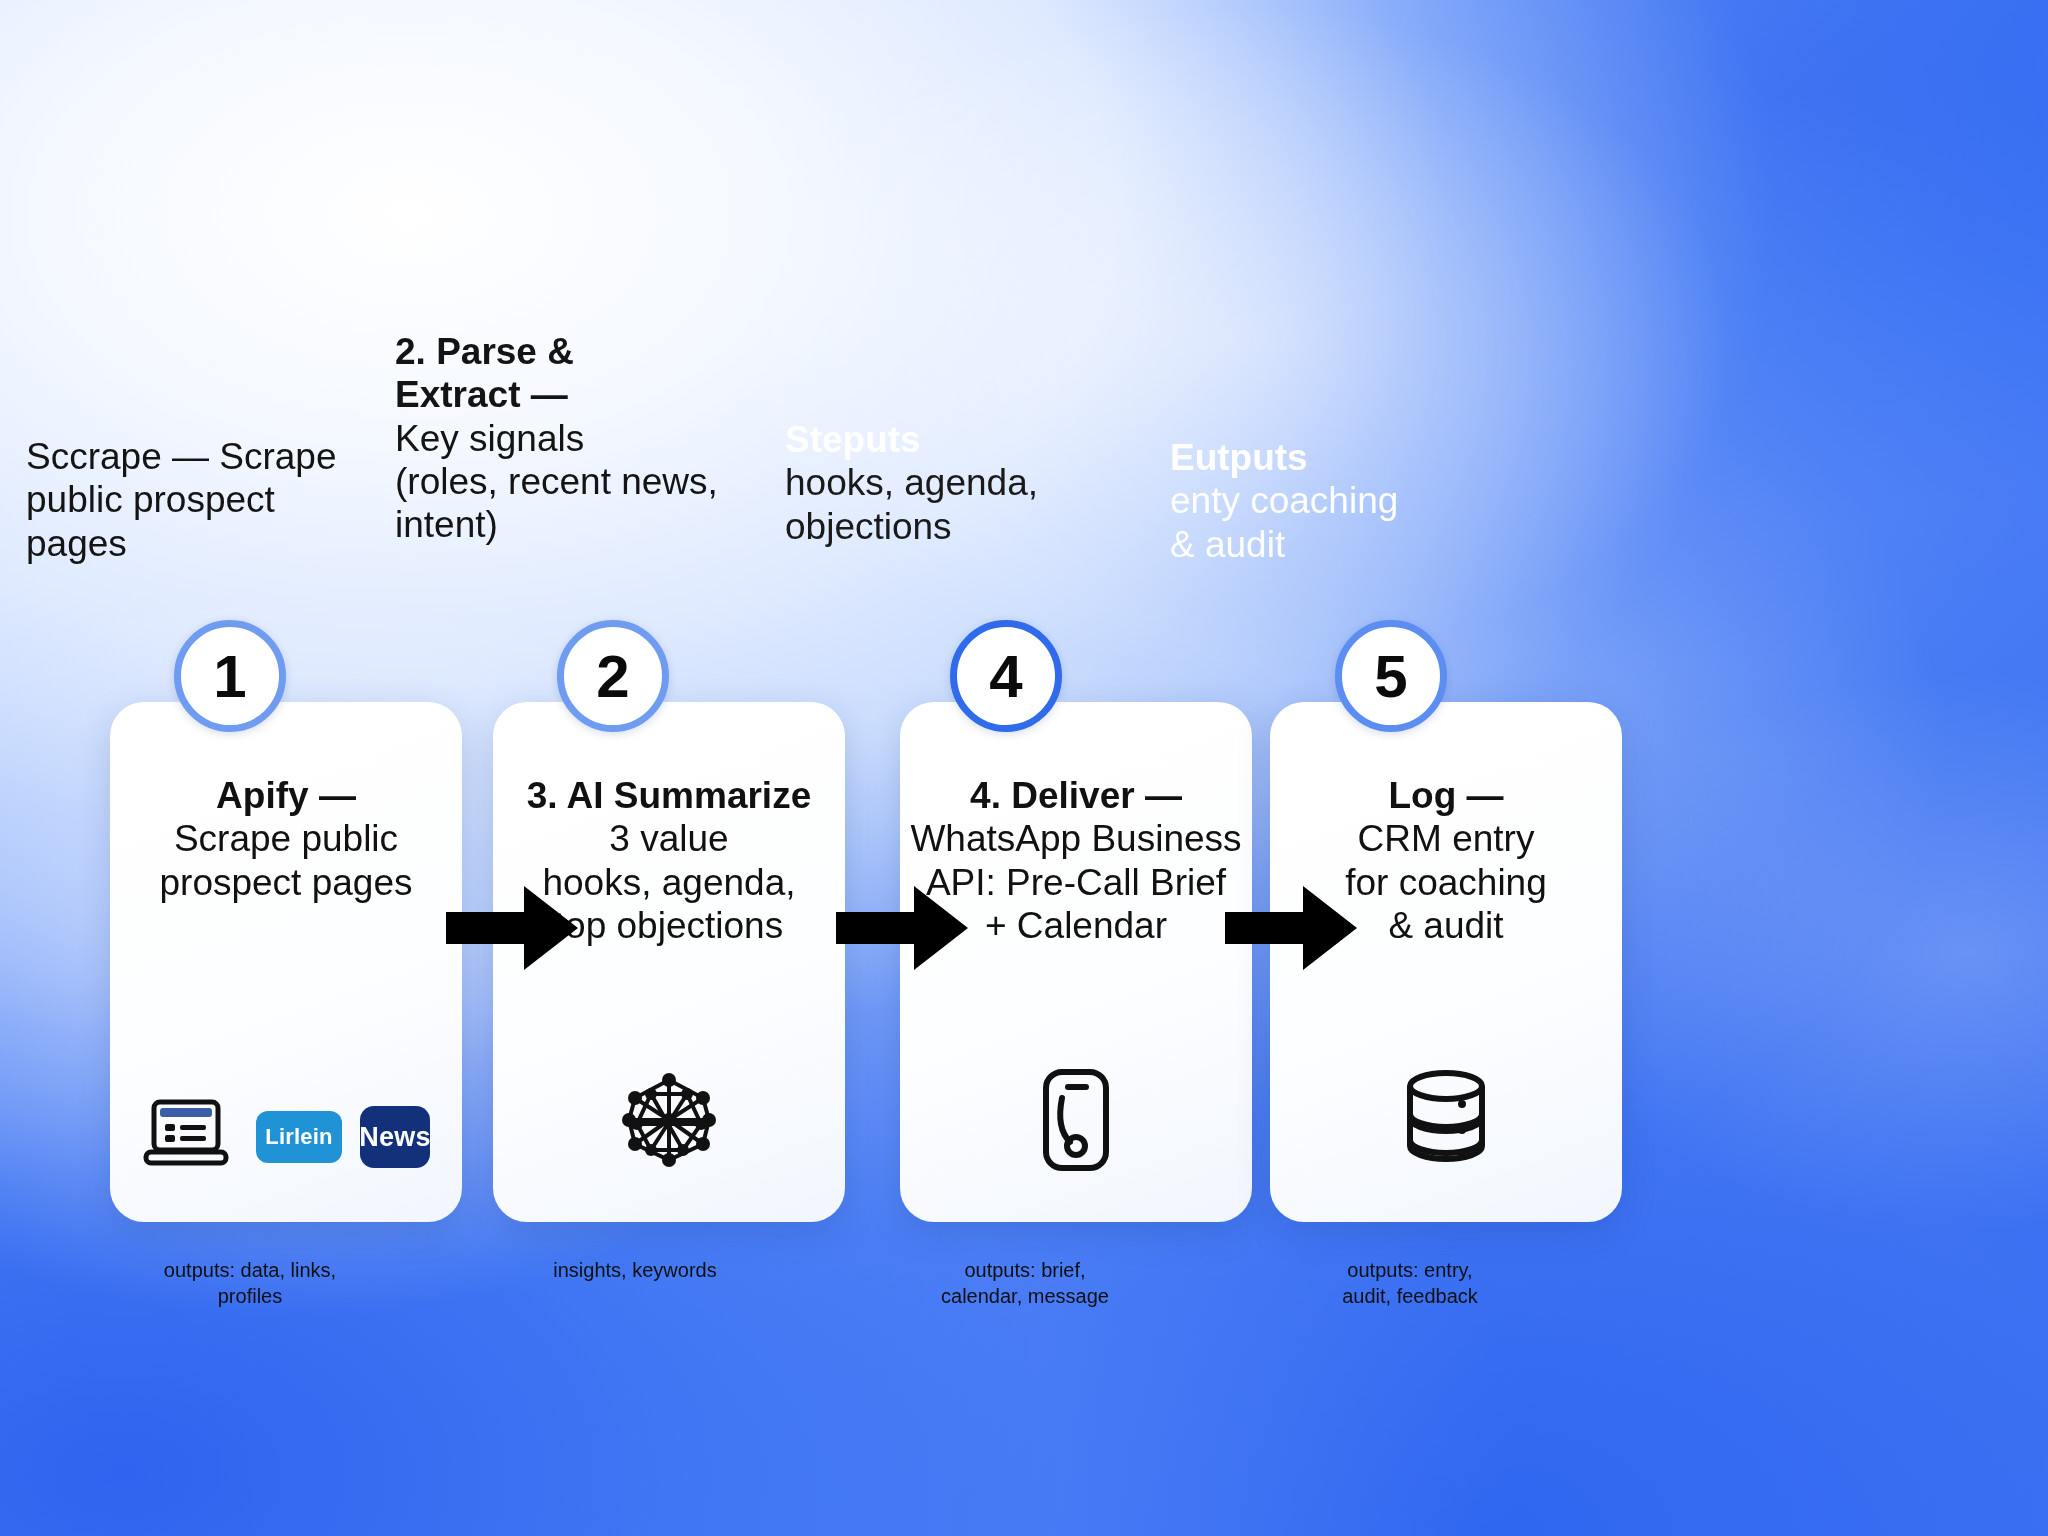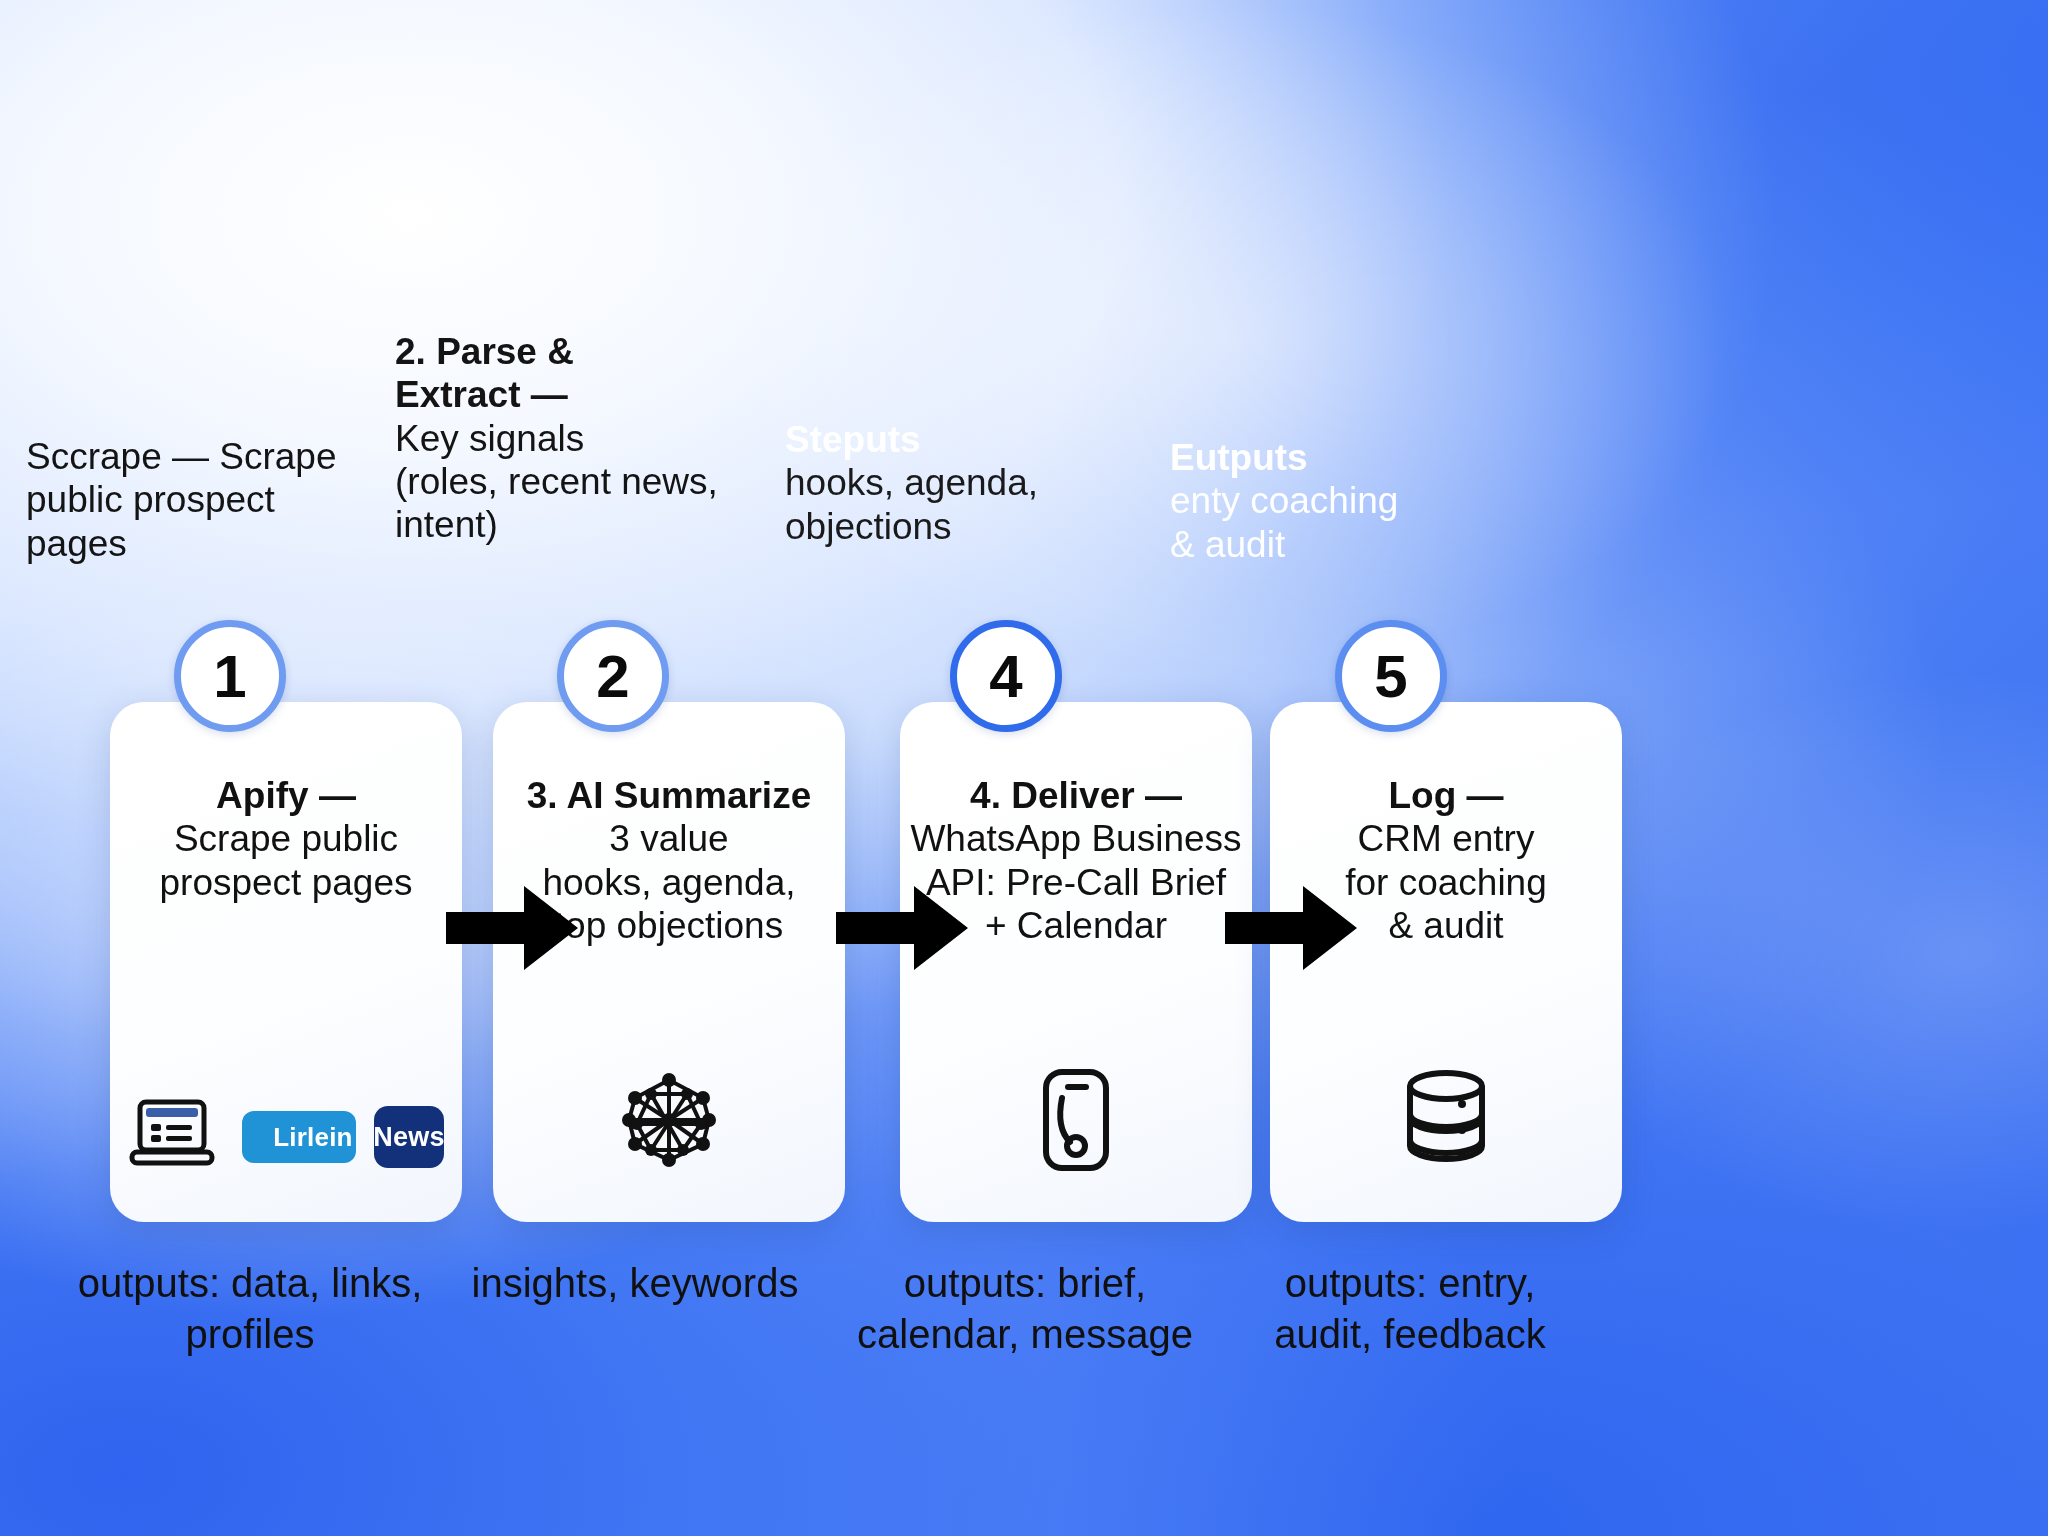--- a/index.html
+++ b/index.html
@@ -136,38 +136,37 @@
     justify-content: center;
     border-radius: 12px;
     font-weight: 700;
     color: #ffffff;
     letter-spacing: 0.2px;
   }
   .chip-linkedin {
     background: #1f93d6;
     width: 86px;
     height: 52px;
-    font-size: 26px;
-    padding-left: 28px;
+    font-size: 22px;
   }
   .chip-news {
     background: #12317a;
     width: 70px;
     height: 62px;
     font-size: 27px;
     border-radius: 14px;
   }
 
   
   .outputs {
     position: absolute;
     top: 1258px;
     width: 100%;
     text-align: center;
-    font-size: 40px;
+    font-size: 20px;
     line-height: 1.28;
     color: #101010;
   }
 
   
   .arrow {
     position: absolute;
     top: 882px;
     width: 132px;
     height: 92px;

